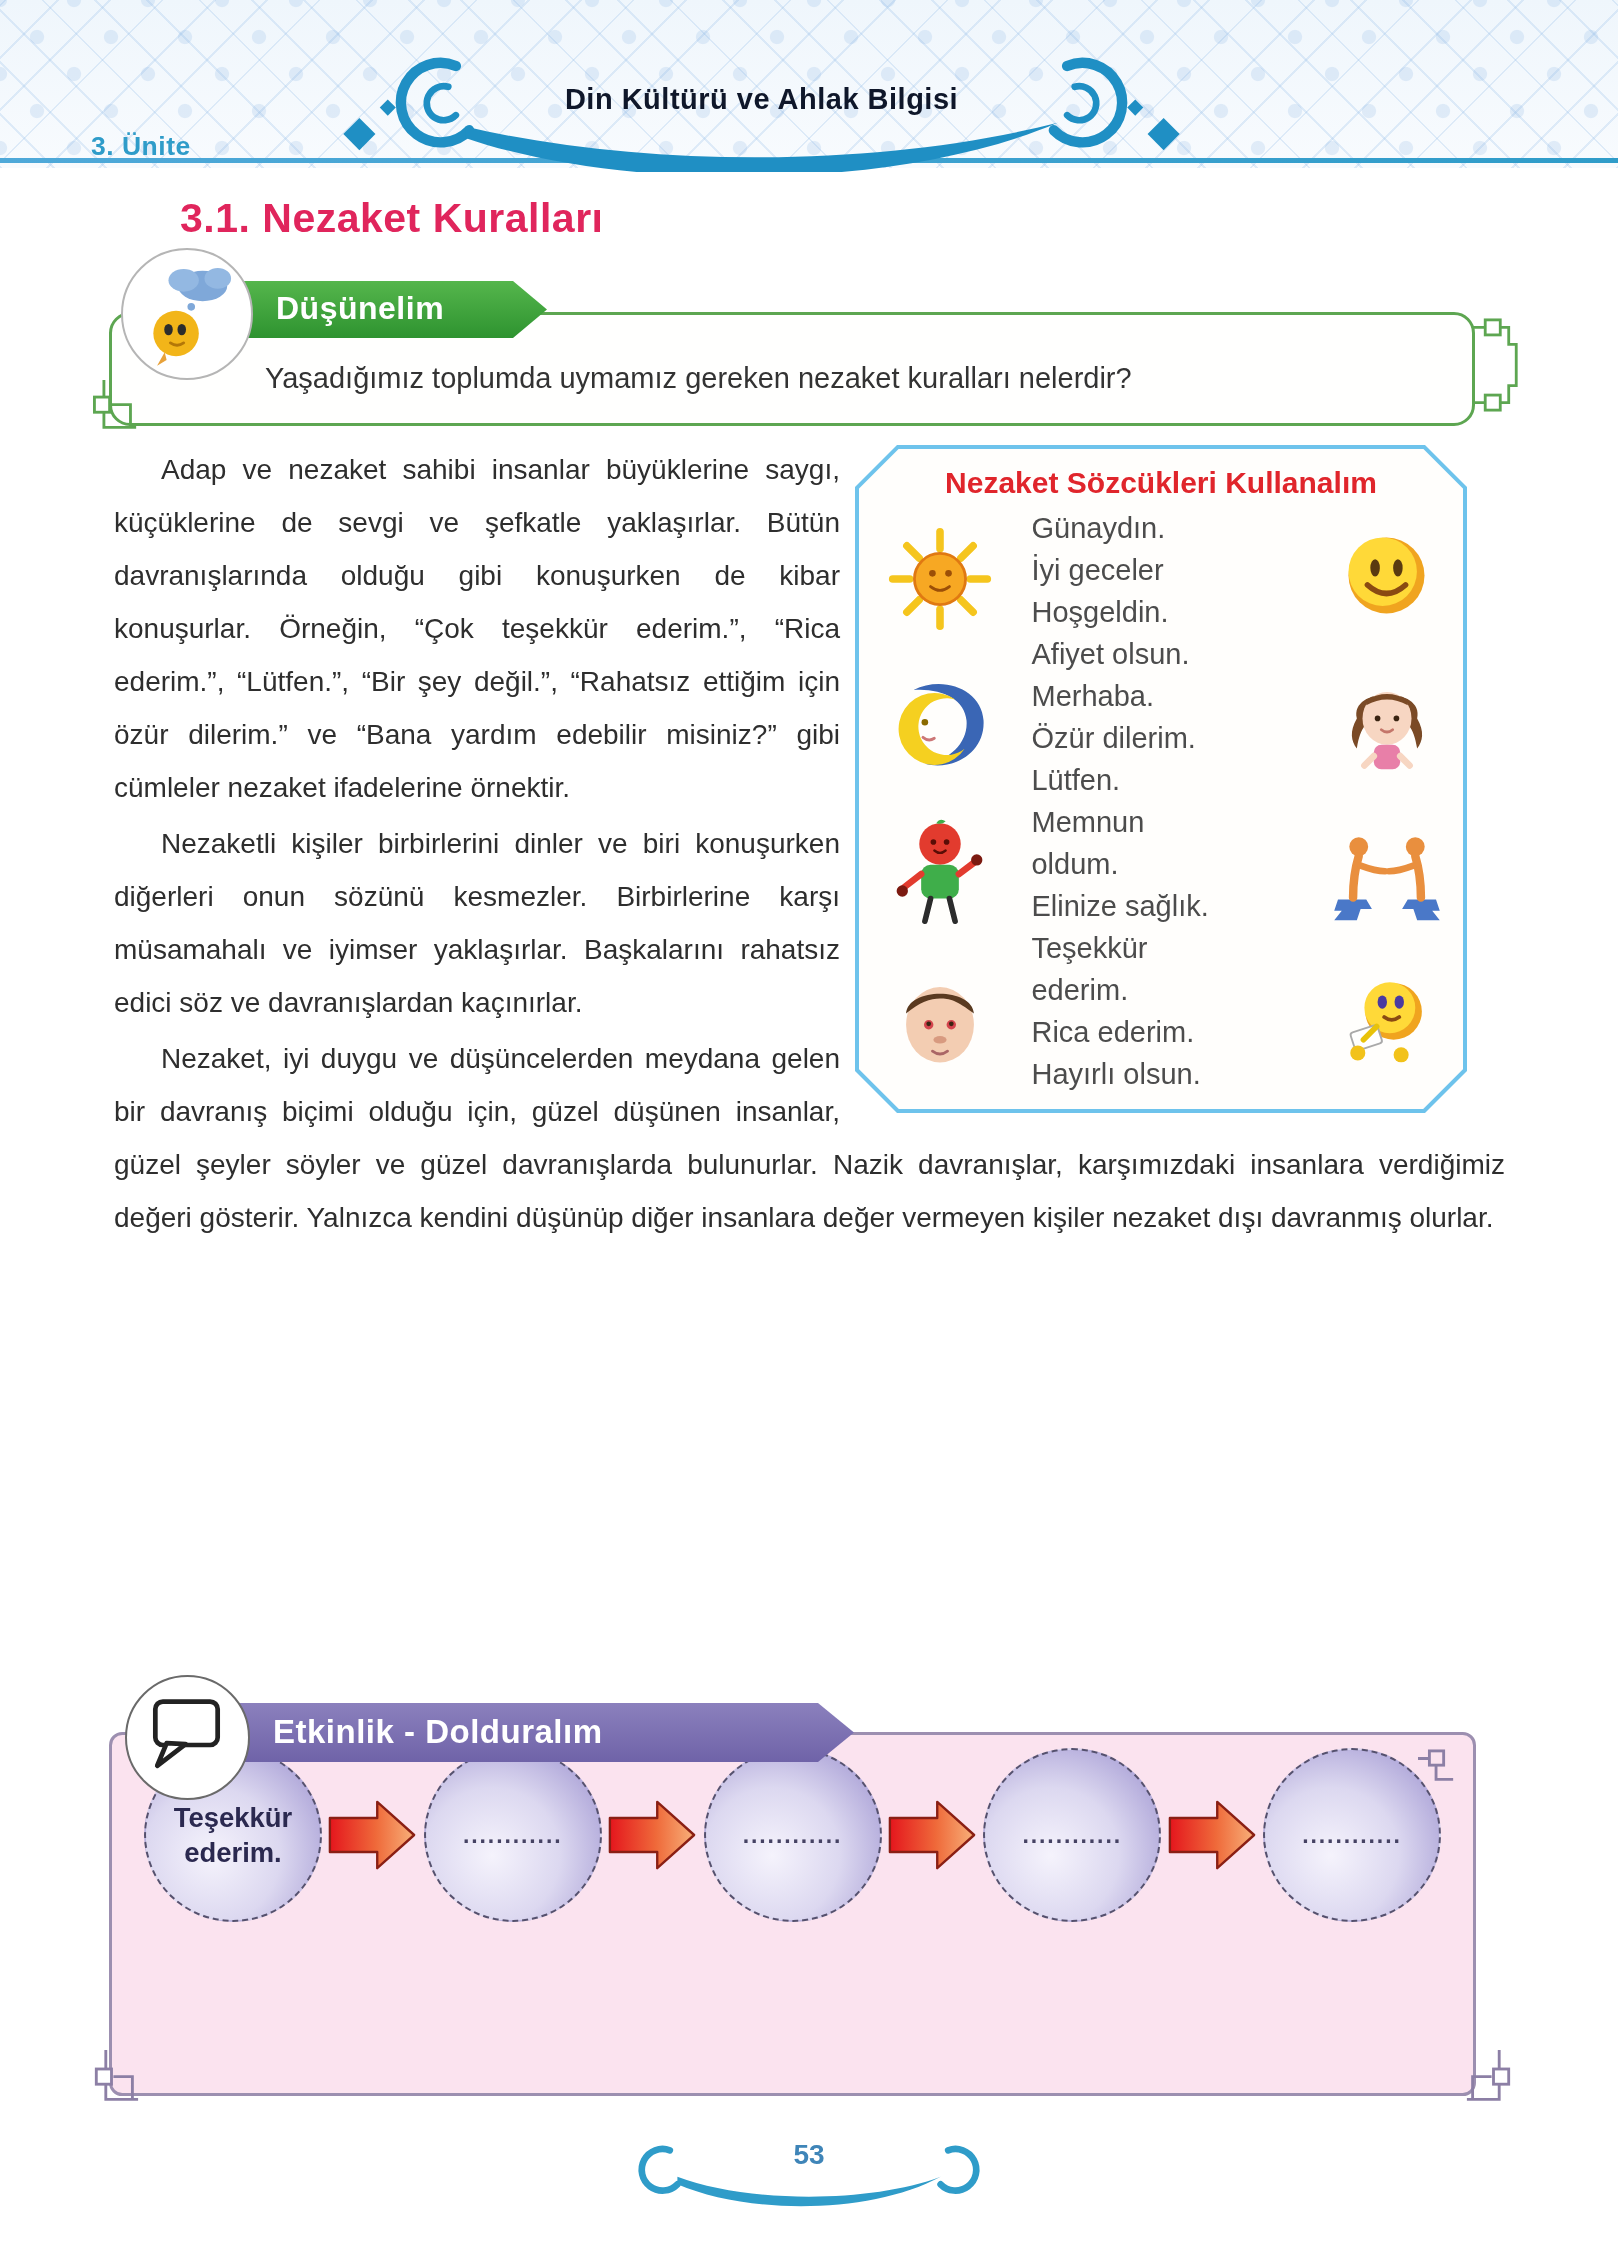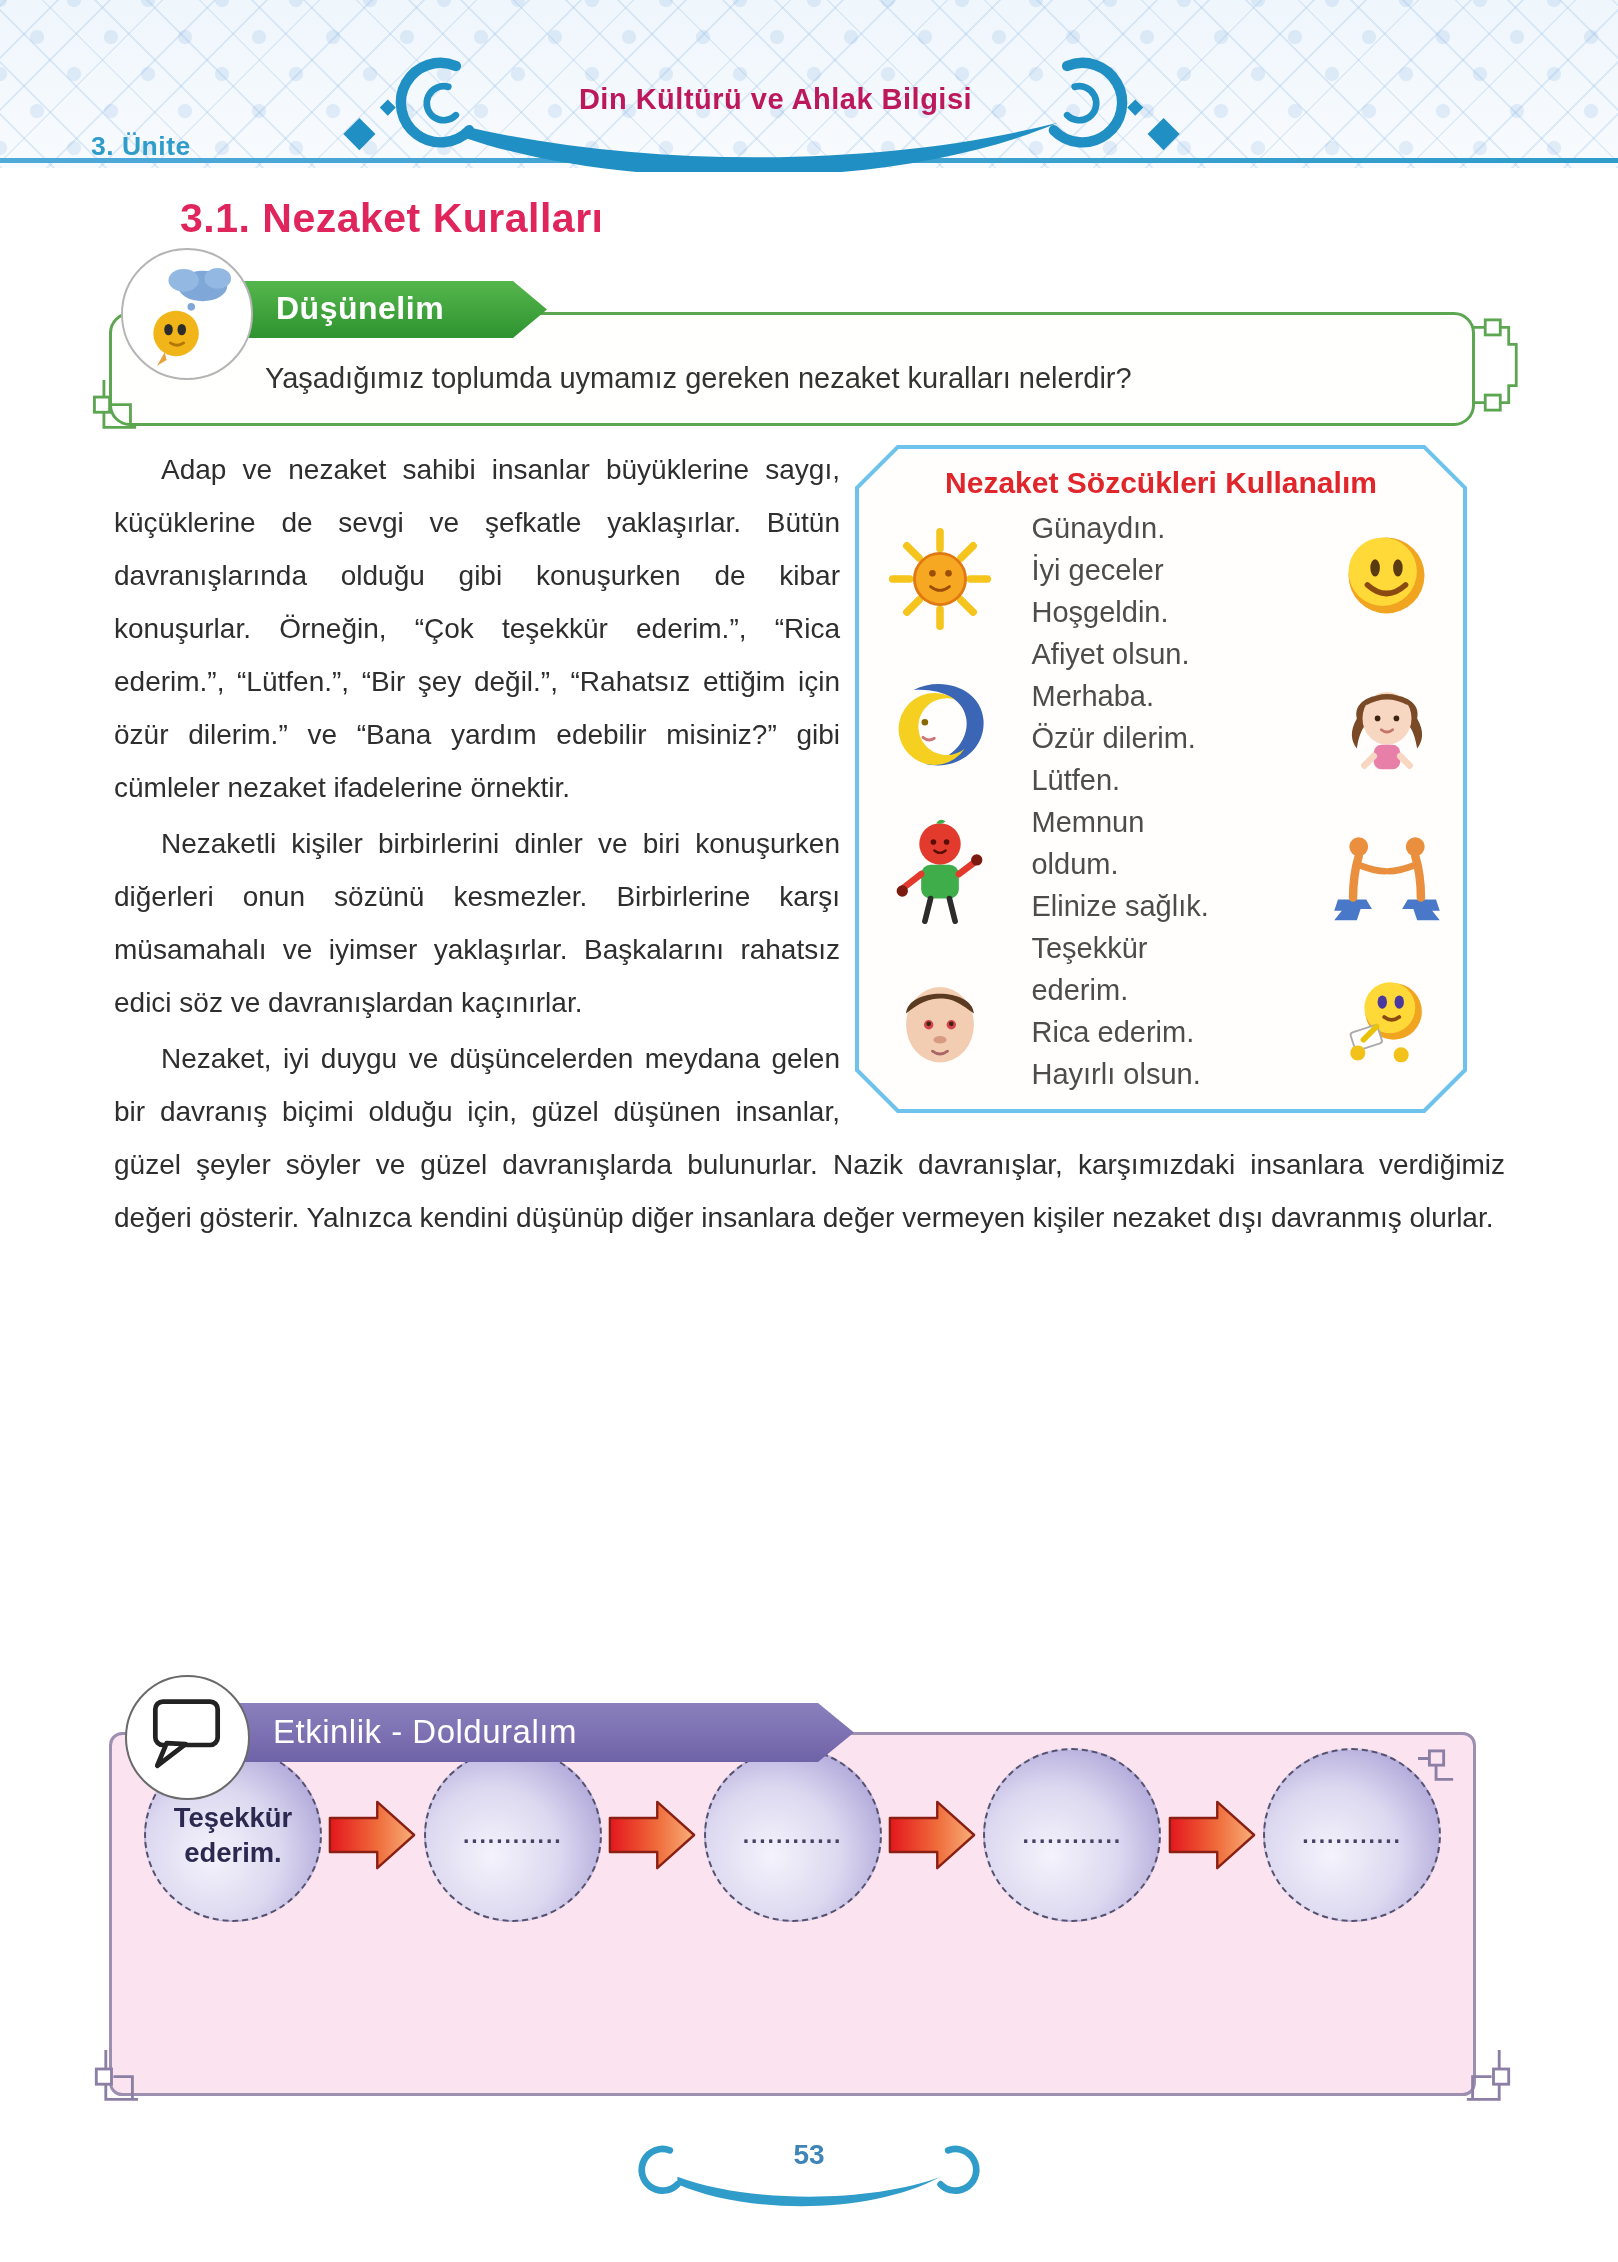--- a/index.html
+++ b/index.html
@@ -21,22 +21,22 @@
   .header-rule{
     position:absolute; left:0; top:158px; width:1618px; height:4.7px;
     background:linear-gradient(90deg,#4fa9d9,#2f9cc9);
   }
   .unit-label{
     position:absolute; left:91px; top:131px; font-size:26.5px; font-weight:bold;
     color:#2f9cc9; letter-spacing:0.5px;
   }
   .ornament-wrap{ position:absolute; left:331px; top:47px; width:861px; height:125px; }
   .course-title{
-    position:absolute; left:345px; top:83px; width:861px; text-align:center;
-    font-size:29px; font-weight:bold; color:#be185d; letter-spacing:0.5px;
+    position:absolute; left:331px; top:83px; width:861px; text-align:center;
+    font-size:29px; font-weight:bold; color:#0f172a; letter-spacing:0.5px;
   }
   
   .section-title{
     position:absolute; left:180px; top:195px; font-size:41px; font-weight:bold;
     color:#e0255c; letter-spacing:0.5px;
   }
   
   .think-box{
     position:absolute; left:109px; top:312px; width:1366px; height:114px;
     border:3.8px solid #5da651; border-radius:21px; background:#fffffe;
@@ -86,21 +86,21 @@
   .phrase-col div{ font-size:29px; line-height:42px; color:#4c4c4c; }
   
   .activity-box{
     position:absolute; left:109px; top:1732px; width:1367px; height:364px;
     background:#fbe3ef; border:3.8px solid #9c8fb0; border-radius:13.2px;
   }
   .activity-banner{
     position:absolute; left:229px; top:1703px; width:625px; height:59px;
     background:linear-gradient(180deg,#8b80bd,#6f63a8);
     clip-path:polygon(0 0, calc(100% - 36px) 0, 100% 50%, calc(100% - 36px) 100%, 0 100%);
-    color:#fff; font-size:33px; font-weight:normal; line-height:57px; padding-left:44px;
+    color:#fff; font-size:33px; font-weight:bold; line-height:57px; padding-left:44px;
     z-index:3; letter-spacing:0.5px;
   }
   .activity-icon-circle{
     position:absolute; left:125px; top:1675px; width:125px; height:125px; border-radius:50%;
     background:#fff; border:2.8px solid #6a6a6a; z-index:4;
   }
   .activity-instruction{
     padding:47px 40px 0 40px; font-size:28px; line-height:53px; color:#2e2e2e;
     text-align:justify; text-indent:47px;
   }

